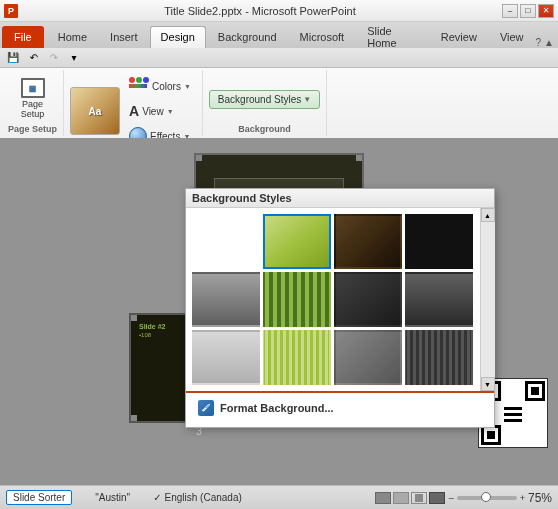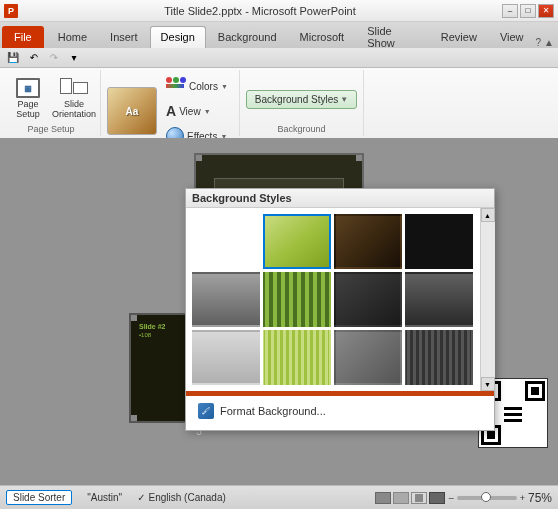--- a/index.html
+++ b/index.html
@@ -78,20 +78,21 @@
       align-items: center;
       padding: 4px 6px 2px;
       border-right: 1px solid #ddd;
       min-width: 60px;
     }
     .ribbon-group-label {
       font-size: 9px;
       color: #666;
       margin-top: auto;
       text-align: left;
+      font-weight: bold;
     }
     .ribbon-group-content {
       display: flex;
       align-items: center;
       gap: 2px;
       flex: 1;
     }
     .ribbon-btn-large {
       display: flex;
       flex-direction: column;
@@ -334,21 +335,22 @@
     .sw-light-gray { background: linear-gradient(to bottom, #d8d8d8, #b0b0b0); }
     .sw-green-stripe2 { background: repeating-linear-gradient(90deg, #c8dc80 0px, #c8dc80 3px, #a0c040 3px, #a0c040 6px); }
     .sw-medium-gray { background: linear-gradient(135deg, #888 0%, #555 100%); }
     .sw-dark-stripe { background: repeating-linear-gradient(90deg, #555 0px, #555 3px, #333 3px, #333 6px); }
 
     .bg-panel-actions {
       padding: 4px 8px;
       display: flex;
       flex-direction: column;
       gap: 2px;
-      border-top: 5px solid #c2410c;
+      border-top: 2px solid #c2410c;
+      font-weight: bold;
     }
     .bg-action-btn {
       display: flex;
       align-items: center;
       gap: 6px;
       padding: 3px 4px;
       cursor: pointer;
       border-radius: 2px;
       font-size: 11px;
       color: #333;
@@ -372,21 +374,21 @@
       align-items: center;
       justify-content: space-between;
       padding: 0 6px;
       font-size: 10px;
       color: #333;
       position: absolute;
       bottom: 0;
       left: 0;
       right: 0;
     }
-    .status-left { display: flex; align-items: center; gap: 8px; }
+    .status-left { display: flex; align-items: center; gap: 16px; }
     .status-right { display: flex; align-items: center; gap: 4px; }
 
     .status-view-btn {
       padding: 1px 6px;
       font-size: 10px;
       border: 1px solid transparent;
       cursor: pointer;
       border-radius: 2px;
     }
     .status-view-btn.active { border-color: #0078d7; background: white; }
@@ -532,21 +534,21 @@
   </div>
 </div>
 
 <div class="tab-bar">
   <div class="file-tab">File</div>
   <div class="tab">Home</div>
   <div class="tab">Insert</div>
   <div class="tab active">Design</div>
   <div class="tab">Background</div>
   <div class="tab">Microsoft</div>
-  <div class="tab">Slide Show</div>
+  <div class="tab">Slide Home</div>
   <div class="tab">Review</div>
   <div class="tab">View</div>
   <div style="margin-left:auto;display:flex;align-items:center;padding-right:4px;gap:3px;">
     <span style="font-size:10px;color:#555;">?</span>
     <span style="font-size:10px;color:#555;">▲</span>
   </div>
 </div>
 
 <div class="quick-access">
   <div class="qa-btn">💾</div>
@@ -557,27 +559,20 @@
 
 <div class="ribbon-content">
 
   <div class="ribbon-group">
     <div class="ribbon-group-content" style="gap:6px;">
       <div class="ribbon-btn-large">
         <div class="icon-page-setup">
           <span style="font-size:8px;color:#336699;font-weight:bold;">▦</span>
         </div>
         <span class="ribbon-btn-label">Page<br>Setup</span>
-      </div>
-      <div class="ribbon-btn-large">
-        <div class="icon-orientation">
-          <div class="orient-portrait"></div>
-          <div class="orient-landscape"></div>
-        </div>
-        <span class="ribbon-btn-label">Slide<br>Orientation</span>
       </div>
     </div>
     <div class="ribbon-group-label">Page Setup</div>
   </div>
 
   <div class="ribbon-group" style="min-width:120px;">
     <div class="ribbon-group-content" style="align-items:center;gap:4px;">
       <div class="theme-btn-large" style="font-size:10px;letter-spacing:0;">
         <span style="font-size:10px;color:white;text-shadow:1px 1px 1px rgba(0,0,0,0.5);">Aa</span>
       </div>

